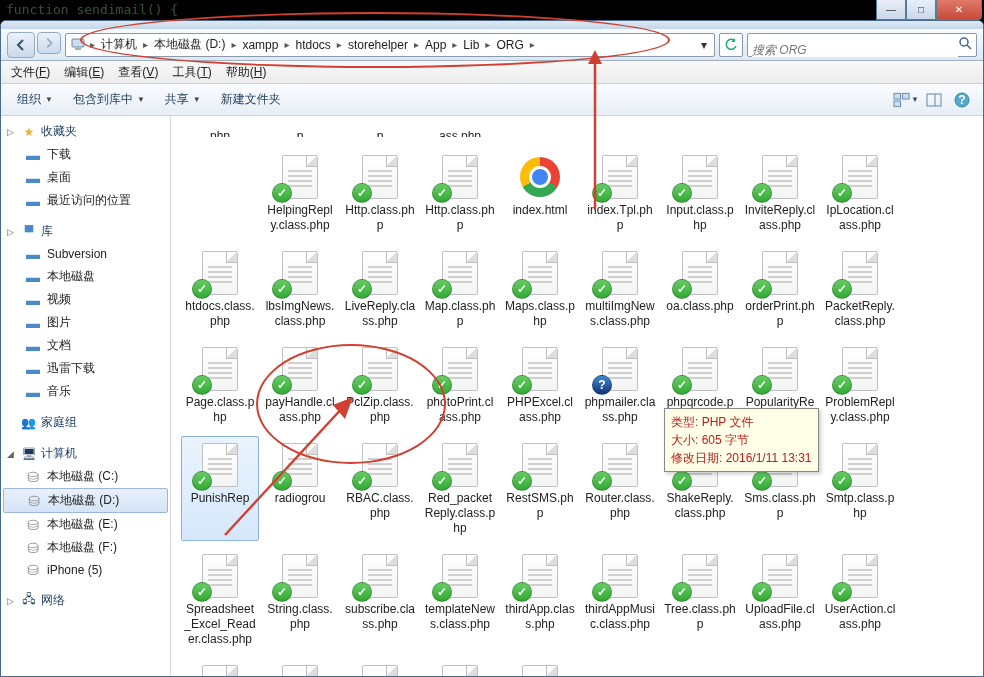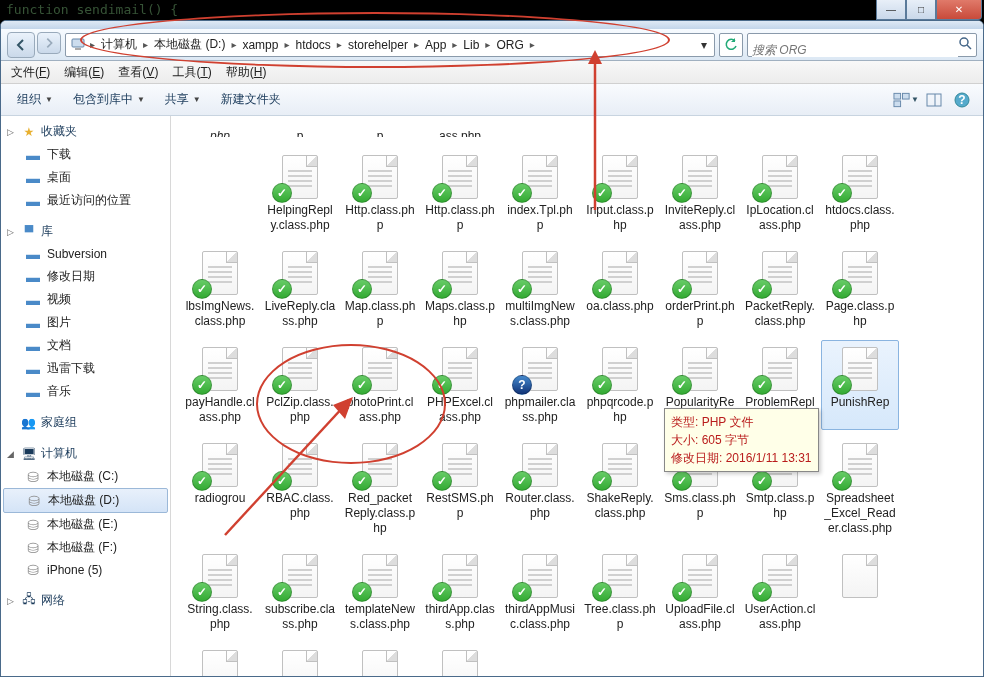--- a/index.html
+++ b/index.html
@@ -231,21 +231,21 @@
             <span class="icn lib-icn">▀</span>
             <span>库</span>
           </div>
         <div id="lib-items">
             <div class="nav-item">
               <span class="icn lib-icn">▬</span>
               <span>Subversion</span>
             </div>
             <div class="nav-item">
               <span class="icn lib-icn">▬</span>
-              <span>修改日期</span>
+              <span>本地磁盘</span>
             </div>
             <div class="nav-item">
               <span class="icn lib-icn">▬</span>
               <span>视频</span>
             </div>
             <div class="nav-item">
               <span class="icn lib-icn">▬</span>
               <span>图片</span>
             </div>
             <div class="nav-item">
@@ -302,21 +302,21 @@
         <div class="nav-header">
             <span class="tri">▷</span>
             <span class="icn">🖧</span>
             <span>网络</span>
           </div>
       </div>
     </div>
 
     <div class="main">
       <div class="file-grid" id="file-grid">
-          <div class="file-item" style="height: 20px; font-style: italic;">
+          <div class="file-item" style="height: 20px;">
             <div class="file-label">php</div>
           </div>
           <div class="file-item" style="height: 20px;">
             <div class="file-label">p</div>
           </div>
           <div class="file-item" style="height: 20px;">
             <div class="file-label">p</div>
           </div>
           <div class="file-item" style="height: 20px;">
             <div class="file-label">ass.php</div>
@@ -361,20 +361,26 @@
                 <div class="doc-lines">
                   <i></i>
                   <i></i>
                   <i></i>
                   <i></i>
                 </div>
               </div>
               <div class="overlay check">✓</div>
             </div>
             <div class="file-label">Http.class.php</div>
+          </div>
+          <div class="file-item">
+            <div class="file-icon">
+              <div class="chrome-icon"></div>
+            </div>
+            <div class="file-label">index.html</div>
           </div>
           <div class="file-item">
             <div class="file-icon">
               <div class="doc-icon">
                 <div class="doc-lines">
                   <i></i>
                   <i></i>
                   <i></i>
                   <i></i>
                 </div>

